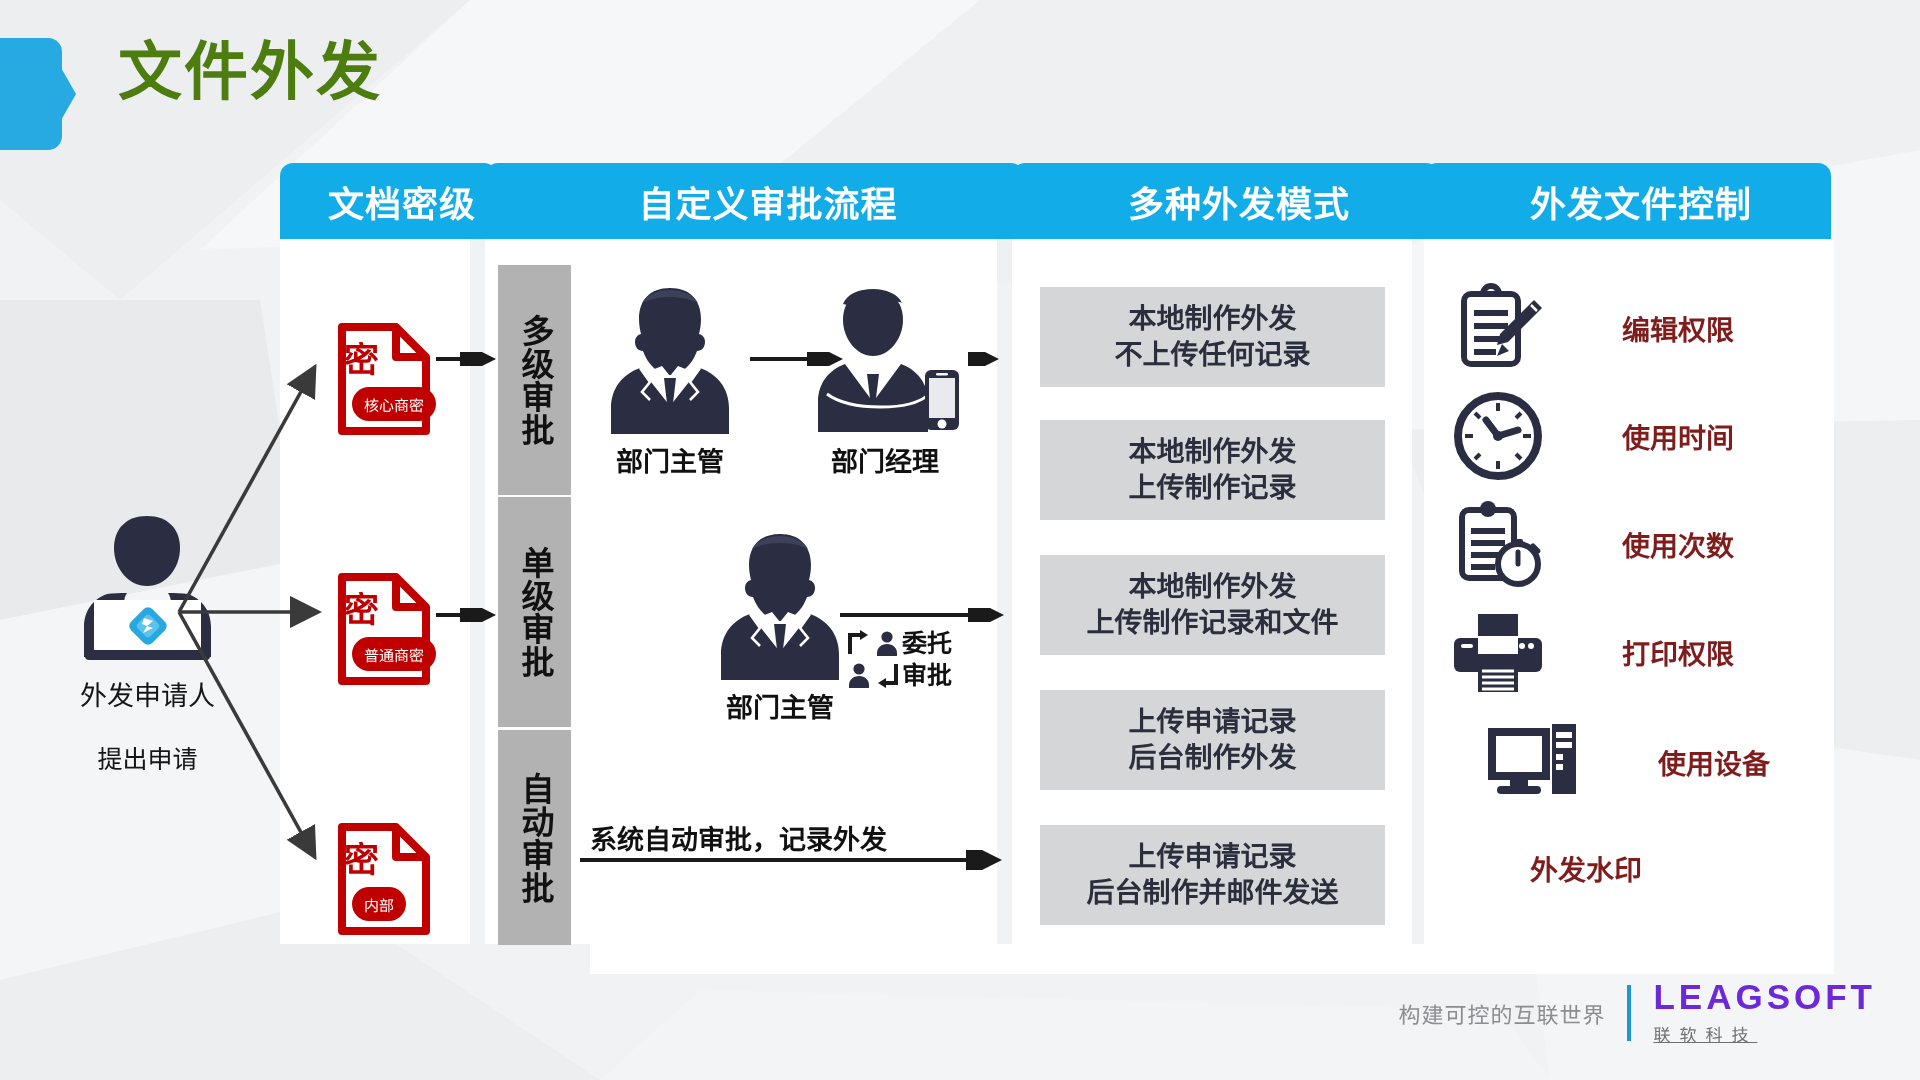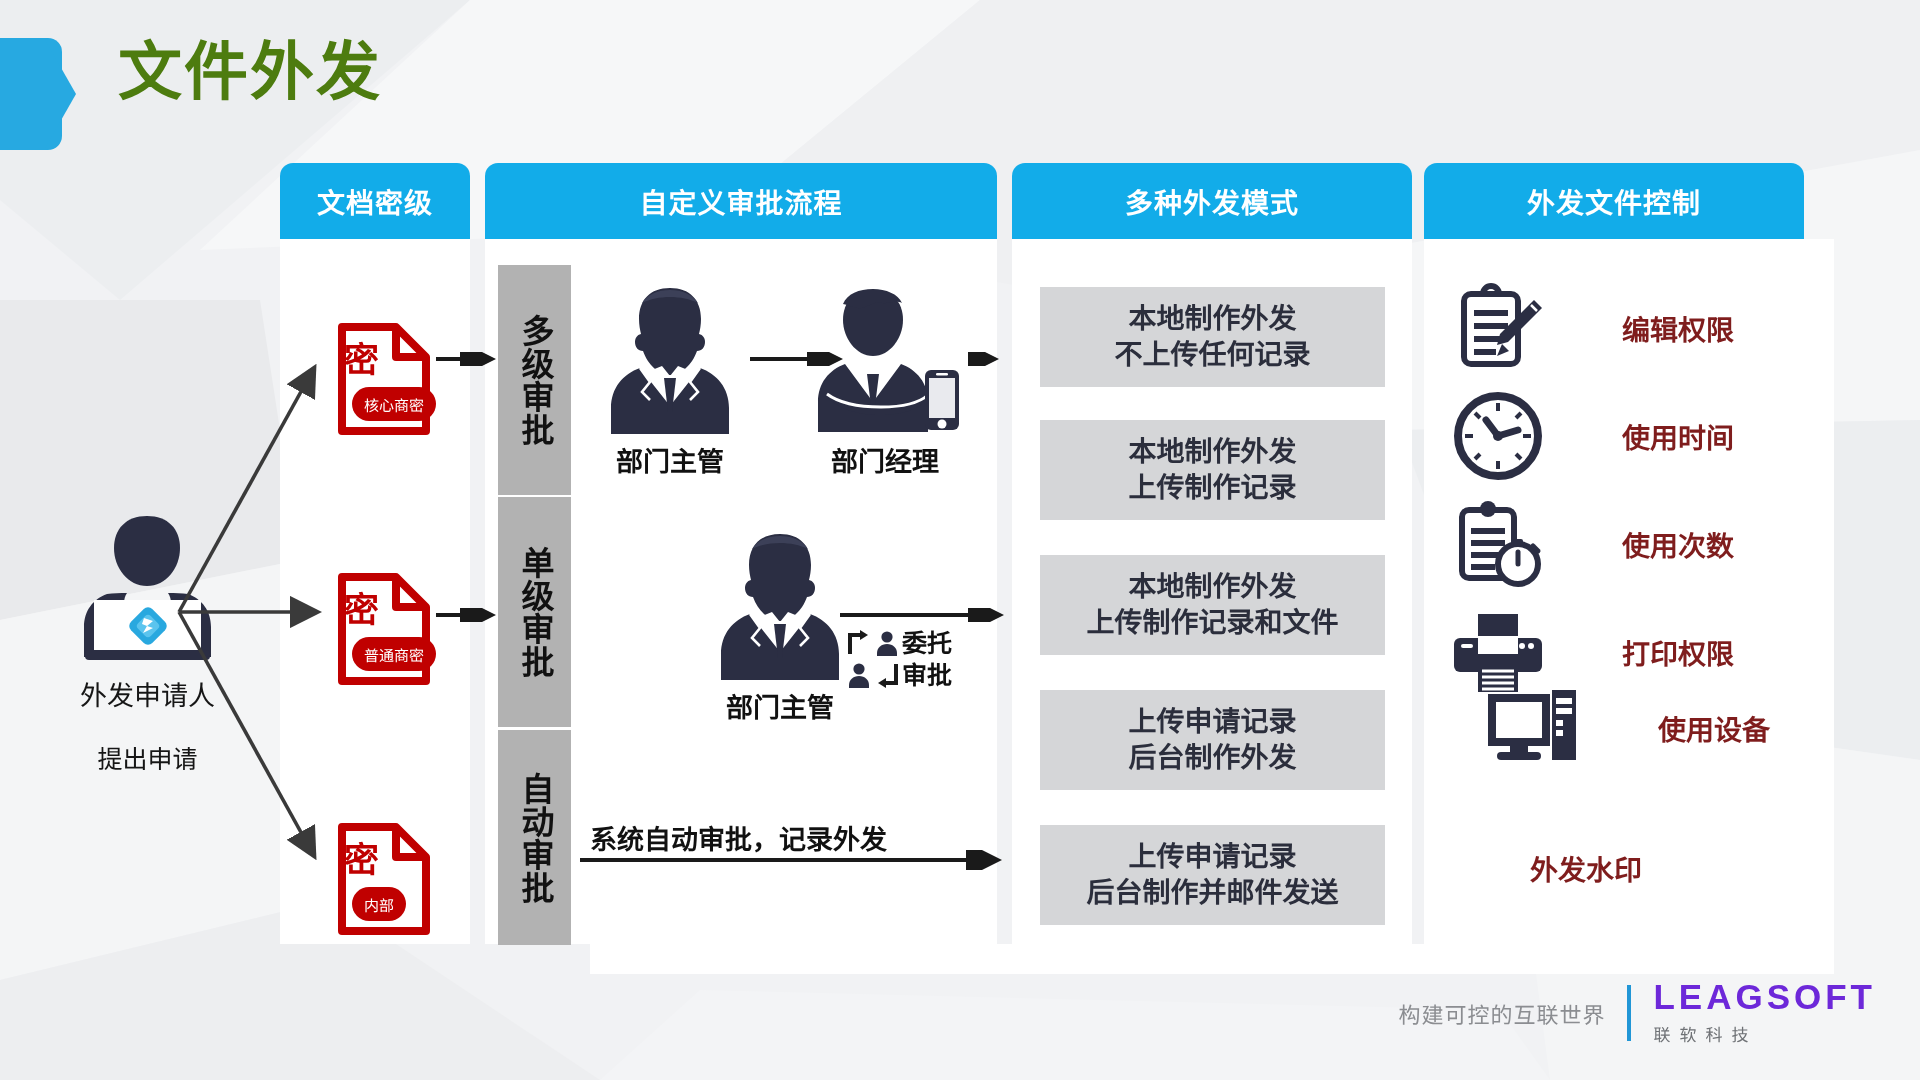--- a/index.html
+++ b/index.html
@@ -29,21 +29,21 @@
     position:absolute;left:118px;top:40px;
     font-size:64px;font-weight:bold;color:#4d7c0f;letter-spacing:2px;
     line-height:1;
   }
 
   
   .hdr{
     position:absolute;top:163px;height:76px;background:#12ACE9;
     border-radius:13px 13px 0 0;color:#fff;font-weight:bold;
     display:flex;align-items:center;justify-content:center;
-    font-size:28px;letter-spacing:1px;
+    font-size:36px;letter-spacing:1px;padding-left:27px;
   }
   #hdr0{left:280px;width:190px;}
   #hdr1{left:485px;width:512px;}
   #hdr2{left:1012px;width:400px;}
   #hdr3{left:1424px;width:380px;}
 
   
   .panel{position:absolute;background:#ffffff;}
   #panel0{left:280px;top:239px;width:190px;height:705px;}
   #panel1{left:485px;top:239px;width:512px;height:705px;}
@@ -109,21 +109,21 @@
   .ctrlrow{position:absolute;left:1452px;width:370px;height:100px;display:flex;align-items:center;}
   .ctrlrow .cicon{width:92px;height:92px;flex:0 0 92px;position:relative;}
   .ctrlrow .clabel{font-size:28px;font-weight:bold;color:#7f1d1d;margin-left:78px;white-space:nowrap;}
 
   
   .footer{position:absolute;right:44px;bottom:34px;display:flex;align-items:center;}
   .footer .slogan{font-size:22px;color:#8b8d91;letter-spacing:1px;}
   .footer .vbar{width:4px;height:56px;background:#2196d6;margin:0 22px;}
   .footer .brand{display:flex;flex-direction:column;}
   .footer .brand .en{font-size:35px;color:#6d28d9;letter-spacing:4px;line-height:1;font-weight:bold;}
-  .footer .brand .cn{font-size:17px;color:#6e7175;letter-spacing:9px;margin-top:7px;}
+  .footer .brand .cn{font-size:17px;color:#6e7175;letter-spacing:9px;margin-top:7px;text-decoration:underline;}
 </style>
 </head>
 <body>
 
 <div class="bg">
   <svg width="1920" height="1080" viewBox="0 0 1920 1080">
     <rect x="0" y="0" width="1920" height="1080" fill="#f1f2f4"></rect>
     <polygon points="0,0 470,0 120,300 0,200" fill="#eceef0"></polygon>
     <polygon points="470,0 980,0 700,230 200,250" fill="#f6f7f8"></polygon>
     <polygon points="980,0 1920,0 1920,150 1100,300 700,230" fill="#eff0f2"></polygon>
@@ -437,21 +437,21 @@
         <line x1="30" y1="65" x2="62" y2="65"></line>
         <line x1="30" y1="71" x2="62" y2="71"></line>
         <line x1="30" y1="77" x2="62" y2="77"></line>
         <line x1="30" y1="83" x2="62" y2="83"></line>
       </g>
     </svg>
   </div>
   <div class="clabel">打印权限</div>
 </div>
 
-<div class="ctrlrow" style="top:678px;padding-left:36px;">
+<div class="ctrlrow" style="top:712px;padding-left:36px;">
   <div class="cicon">
     <svg width="92" height="92" viewBox="0 0 92 92">
       <rect x="4" y="16" width="54" height="44" fill="none" stroke="#2B2E43" stroke-width="8"></rect>
       <rect x="22" y="60" width="18" height="10" fill="#2B2E43"></rect>
       <rect x="9" y="70" width="44" height="8" rx="4" fill="#2B2E43"></rect>
       <rect x="64" y="8" width="24" height="70" fill="#2B2E43"></rect>
       <rect x="68" y="16" width="16" height="6" fill="#ffffff"></rect>
       <rect x="68" y="26" width="16" height="6" fill="#ffffff"></rect>
       <rect x="68" y="38" width="7" height="6" fill="#ffffff"></rect>
       <rect x="68" y="48" width="7" height="6" fill="#ffffff"></rect>

